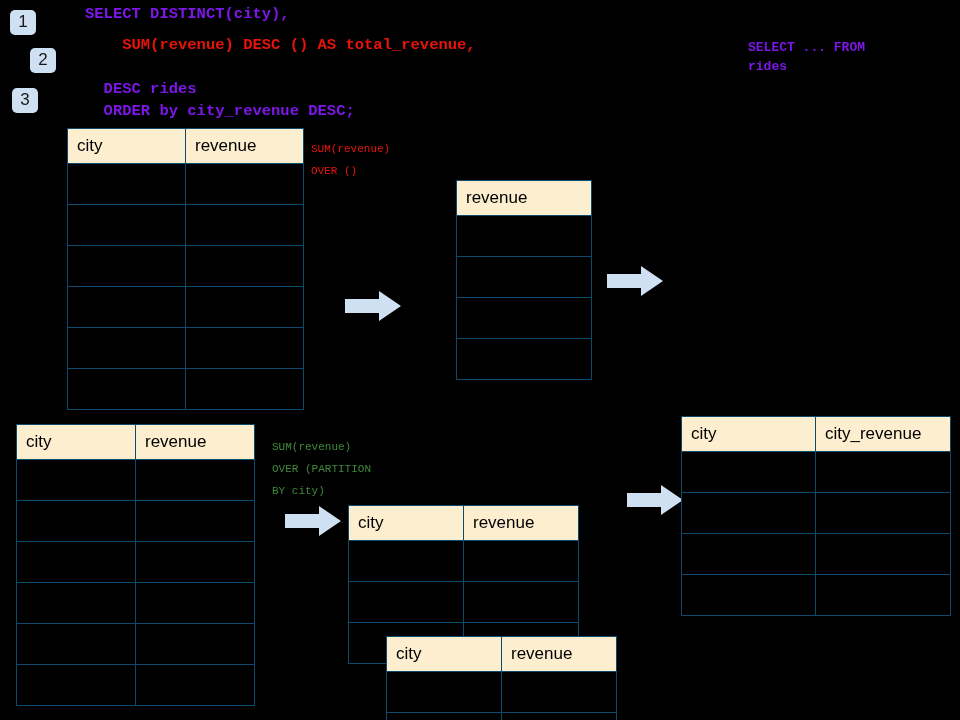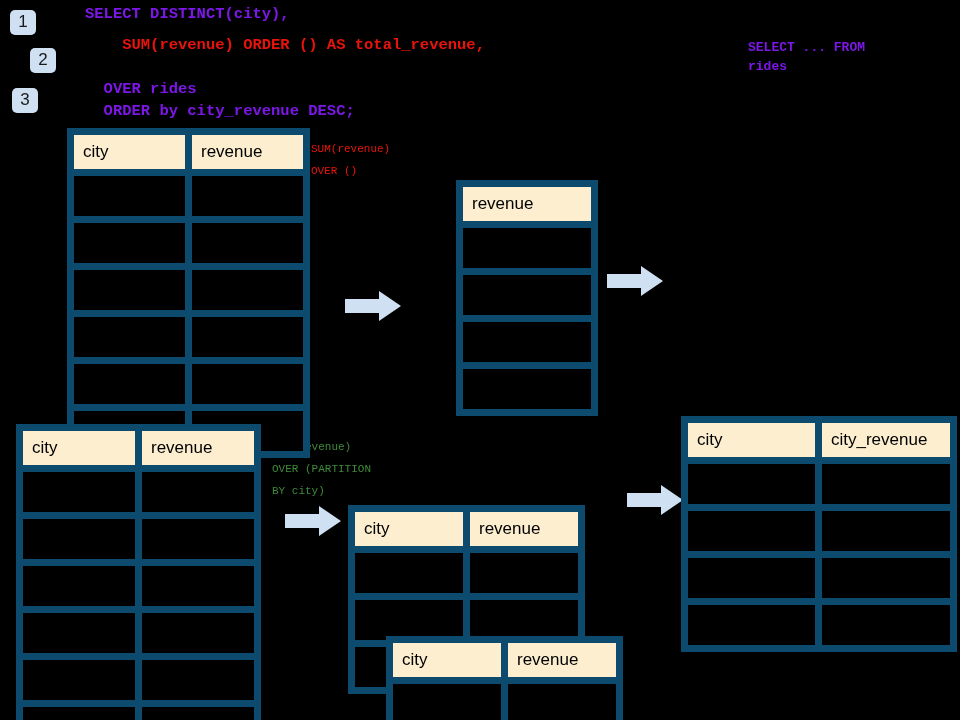--- a/index.html
+++ b/index.html
@@ -64,21 +64,21 @@
   }
 
   
   .tbl {
     position: absolute;
     border-collapse: collapse;
     table-layout: fixed;
     background: #000;
   }
   .tbl td, .tbl th {
-    border: 7px solid #0c4a6e;
+    border: 1px solid #0c4a6e;
     padding: 0;
     margin: 0;
   }
   .tbl th {
     background: #fceecf;
     color: #000;
     font-family: "Liberation Sans", sans-serif;
     font-size: 17px;
     font-weight: 400;
     text-align: left;
@@ -104,22 +104,22 @@
 </head>
 <body>
 
 <div class="stage">
 
   <div class="badge" style="left:10px; top:10px;">1</div>
   <div class="badge" style="left:30px; top:48px;">2</div>
   <div class="badge" style="left:12px; top:88px;">3</div>
 
   <div class="code c-purple" style="left:85px; top:4px;">SELECT DISTINCT(city),</div>
-  <div class="code c-red" style="left:85px; top:35px;">    SUM(revenue) ORDER () AS total_revenue,</div>
-  <div class="code c-purple" style="left:85px; top:79px;">  OVER rides</div>
+  <div class="code c-red" style="left:85px; top:35px;">    SUM(revenue) DESC () AS total_revenue,</div>
+  <div class="code c-purple" style="left:85px; top:79px;">  DESC rides</div>
   <div class="code c-purple" style="left:85px; top:101px;text-align:center;">  ORDER by city_revenue DESC;</div>
 
   <div class="code small c-purple" style="left:748px; top:38px;">SELECT ... FROM
 rides</div>
 
   <div class="label c-red" style="left:311px; top:138px;">SUM(revenue)
 OVER ()</div>
 
   <div class="label c-green" style="left:272px; top:436px;">SUM(revenue)
 OVER (PARTITION

